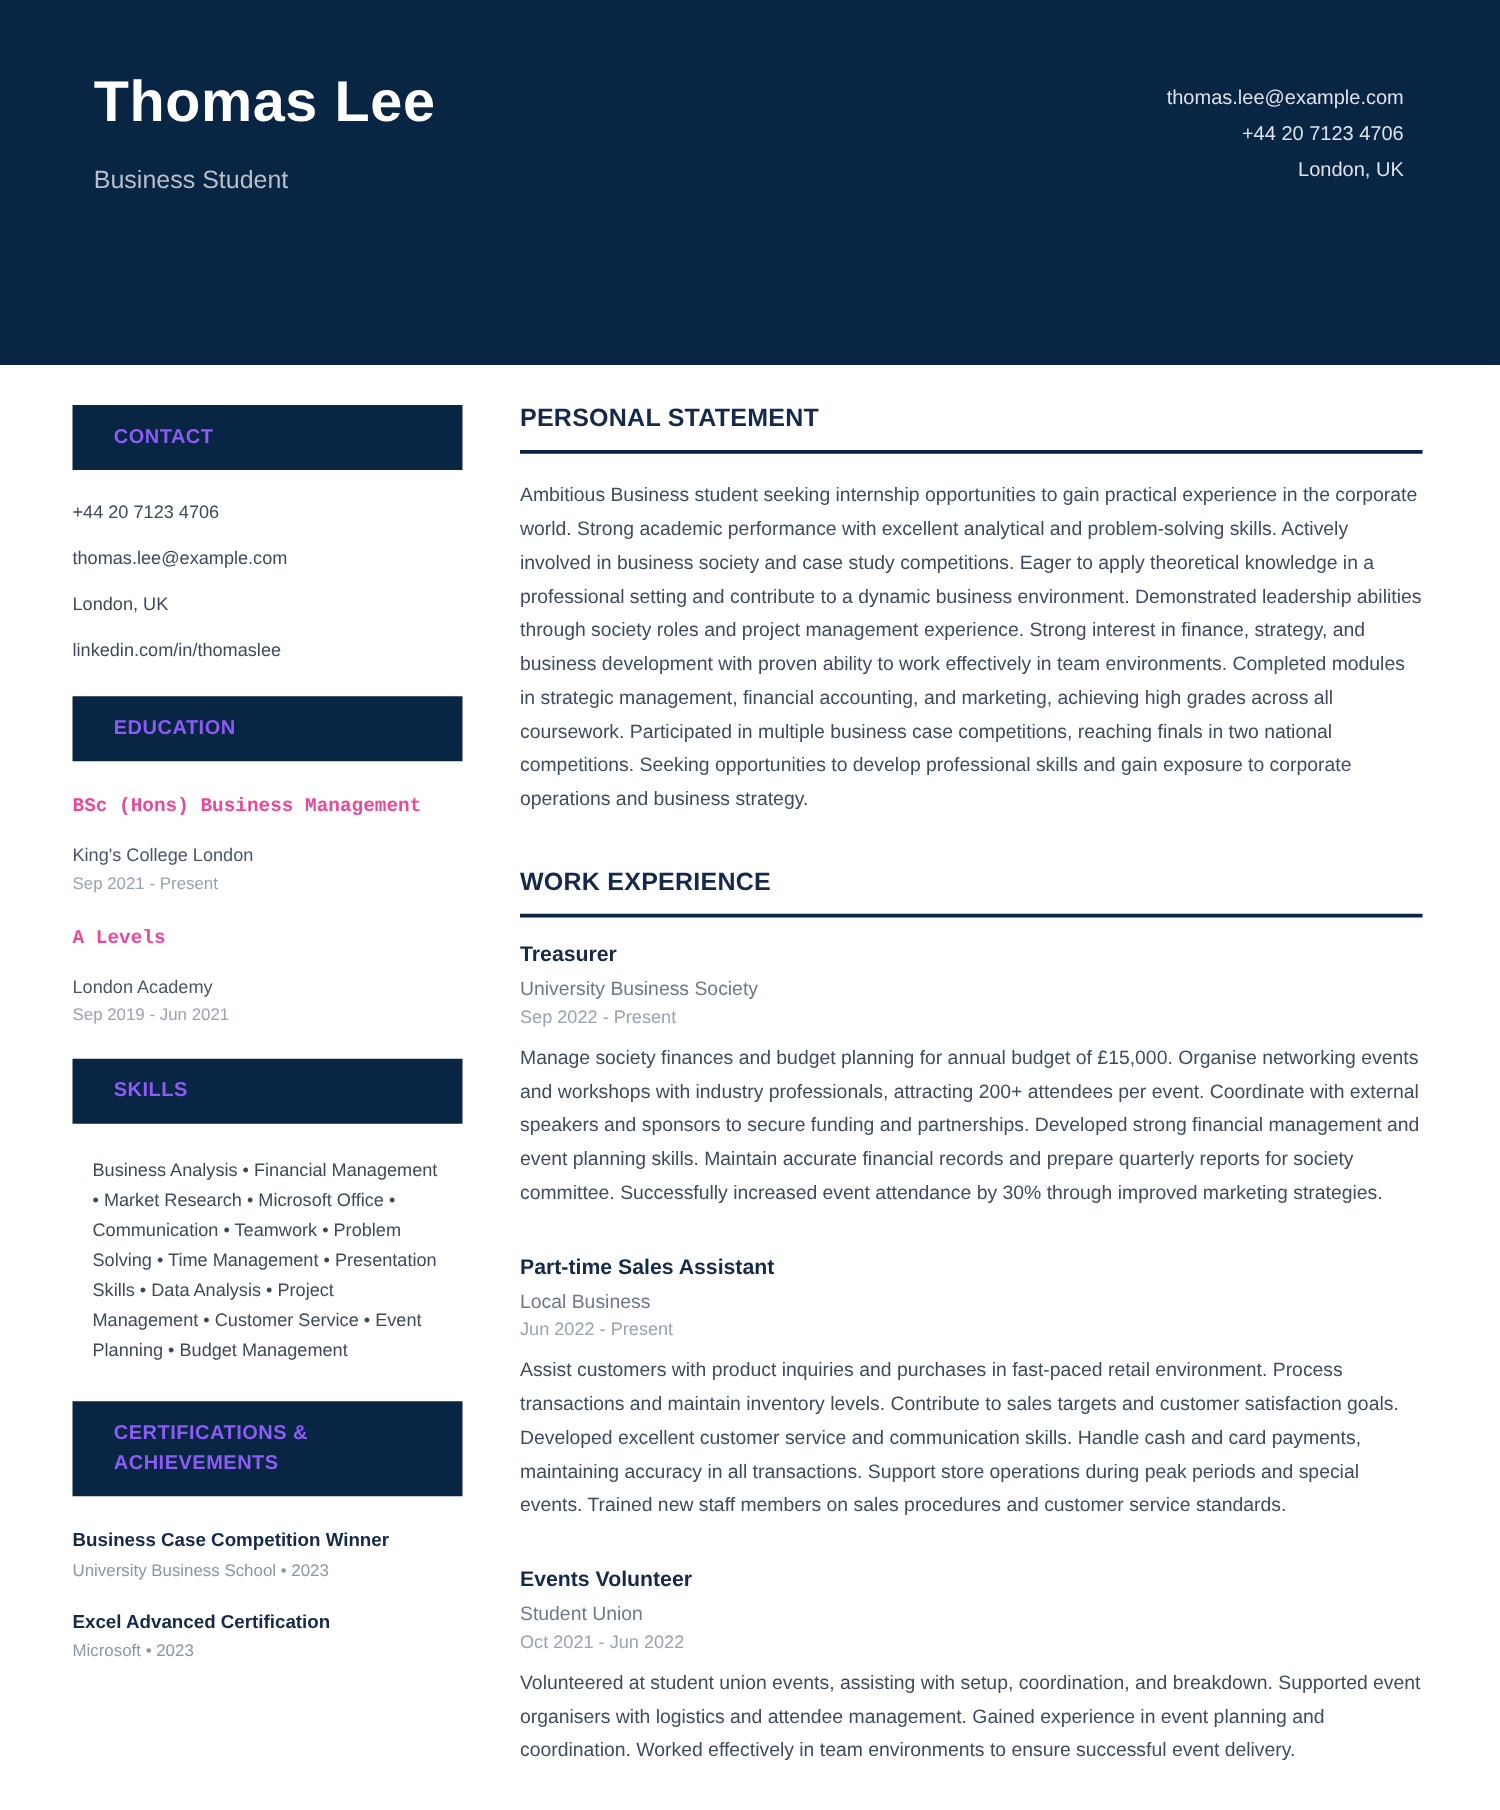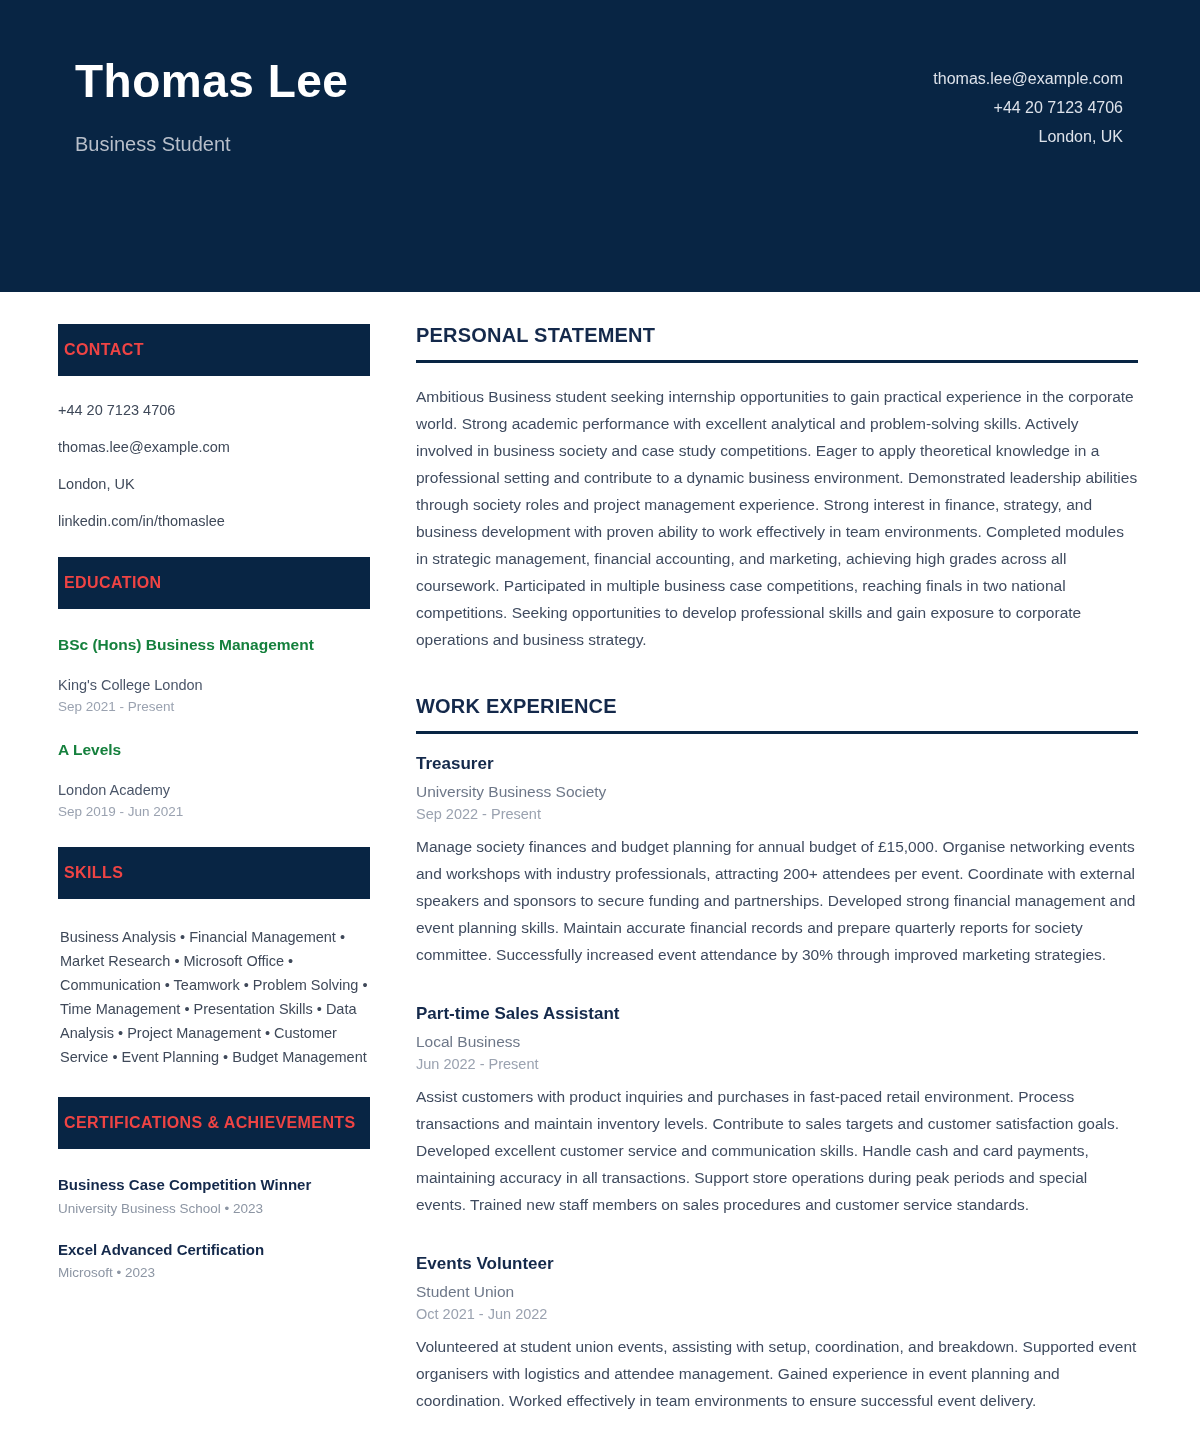--- a/index.html
+++ b/index.html
@@ -49,44 +49,45 @@
     padding: 32px 62px 48px 58px;
     gap: 46px;
   }
   .sidebar { width: 312px; flex-shrink: 0; }
   .main { flex: 1; min-width: 0; }
 
   
   .side-section { margin-bottom: 28px; }
   .side-heading {
     background: #082544;
-    color: #ef4444;
+    color: #8b5cf6;
     font-size: 16px;
     font-weight: bold;
     letter-spacing: 0.4px;
     line-height: 24px;
-    padding: 14px 6px;
+    padding: 14px 33px;
     margin-bottom: 26px;
   }
   .contact-item {
     font-size: 14.5px;
     color: #3f4959;
     margin-bottom: 21px;
   }
   .edu-item { margin-bottom: 26px; }
   .edu-degree {
     font-size: 15.5px;
     font-weight: bold;
-    color: #15803d;
+    color: #ec4899;
     line-height: 1.3;
+    font-family: Liberation Mono, monospace;
   }
   .edu-school { font-size: 14.5px; color: #4a5568; margin-top: 22px; }
   .edu-dates  { font-size: 13.5px; color: #9aa2b0; margin-top: 6px; }
   .skills-text {
-    margin: 2px;
+    margin: 16px;
     font-size: 14.5px;
     line-height: 24px;
     color: #3f4959;
   }
   .cert-item { margin-bottom: 24px; }
   .cert-title {
     font-size: 15px;
     font-weight: bold;
     color: #14294b;
     line-height: 1.3;

